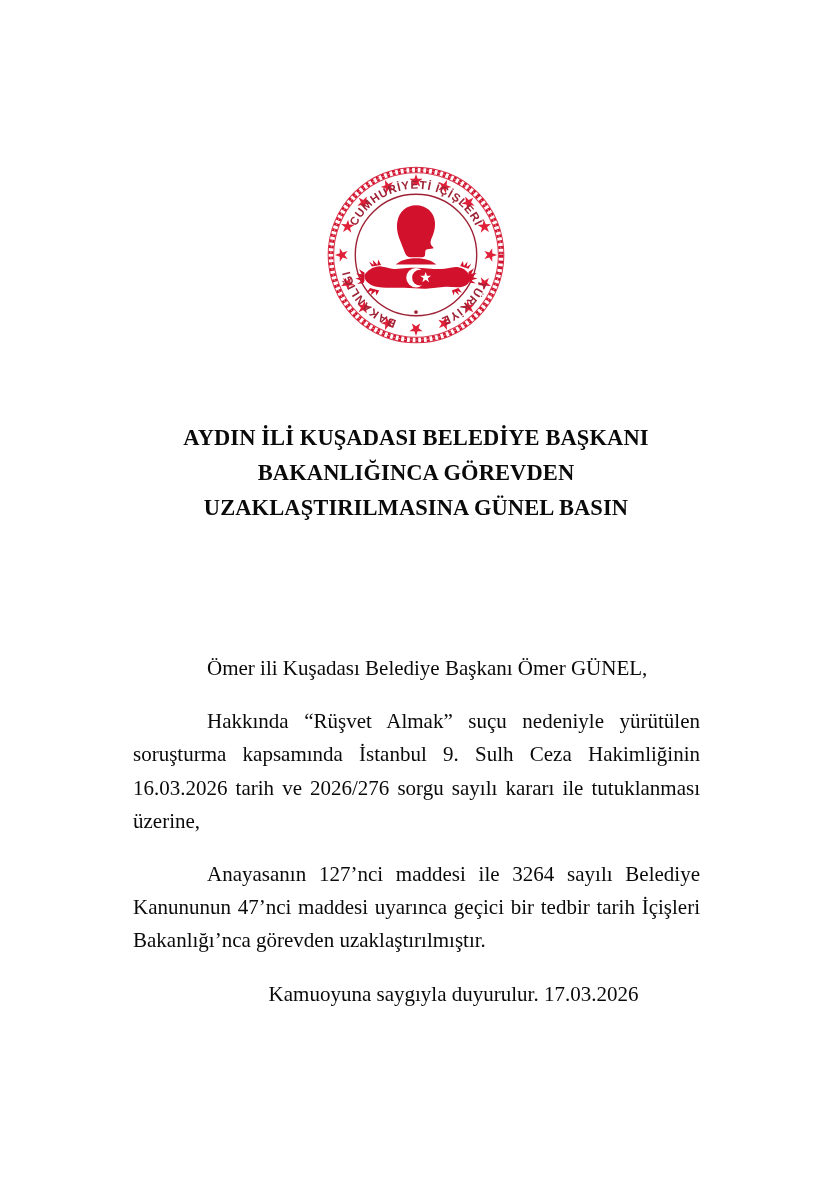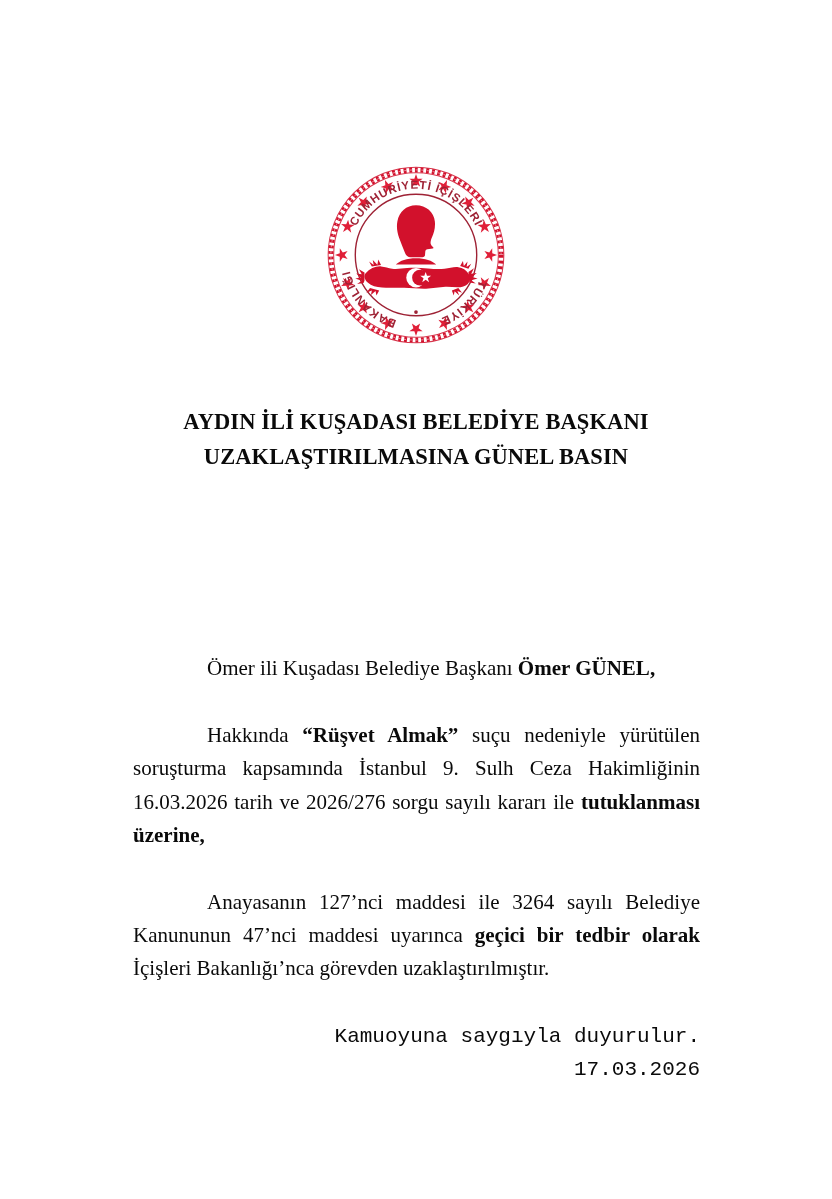--- a/index.html
+++ b/index.html
@@ -30,21 +30,21 @@
   #emblem-svg {
     display: block;
     width: 184px;
     height: 184px;
   }
 
   
   #doc-title {
     position: absolute;
     left: 116px;
-    top: 404px;
+    top: 420px;
     width: 600px;
     text-align: center;
     font-weight: bold;
     font-size: 22.5px;
     line-height: 35px;
     letter-spacing: 0.1px;
   }
   #doc-title .tline {
     display: block;
     white-space: nowrap;
@@ -59,29 +59,28 @@
     font-size: 21px;
     line-height: 33.2px;
   }
   .para {
     margin: 0;
     text-align: justify;
     text-justify: inter-word;
     text-indent: 74px;
   }
   .para.last {
-    text-align: right;
+    text-align: center;
     text-indent: 74px;
-    font-family: Liberation Mono, monospace;
   }
   .para + .para {
-    margin-top: 34px;
+    margin-top: 20px;
   }
   .para b {
-    font-weight: bold;
+    font-weight: normal;
   }
 </style>
 </head>
 <body>
 
 <div id="emblem-wrap">
   <svg id="emblem-svg" viewBox="0 0 200 200">
     <defs>
 
       <path id="arcUpper" d="M 100,100 m -72,0 a 72,72 0 0 1 144,0" fill="none"></path>
@@ -225,32 +224,33 @@
 
       <g fill="#ffffff" transform="translate(110.5,124.6) scale(0.82)">
         <use href="#starSym"></use>
       </g>
     </g>
   </svg>
 </div>
 
 <div id="doc-title">
   <span class="tline">AYDIN İLİ KUŞADASI BELEDİYE BAŞKANI</span>
+  <span class="tline">BAKANLIĞINCA GÖREVDEN</span>
   <span class="tline">UZAKLAŞTIRILMASINA GÜNEL BASIN</span>
 </div>
 
 <div id="body-text">
 
   <p class="para">
     <span>Ömer ili Kuşadası Belediye Başkanı </span><b>Ömer GÜNEL,</b>
   </p>
 
   <p class="para">
     <span>Hakkında </span><b>“Rüşvet Almak”</b><span> suçu nedeniyle yürütülen soruşturma kapsamında İstanbul 9. Sulh Ceza Hakimliğinin 16.03.2026 tarih ve 2026/276 sorgu sayılı kararı ile </span><b>tutuklanması üzerine,</b>
   </p>
 
   <p class="para">
-    <span>Anayasanın 127’nci maddesi ile 3264 sayılı Belediye Kanununun 47’nci maddesi uyarınca </span><b>geçici bir tedbir olarak</b><span> İçişleri Bakanlığı’nca görevden uzaklaştırılmıştır.</span>
+    <span>Anayasanın 127’nci maddesi ile 3264 sayılı Belediye Kanununun 47’nci maddesi uyarınca </span><b>geçici bir tedbir tarih</b><span> İçişleri Bakanlığı’nca görevden uzaklaştırılmıştır.</span>
   </p>
 
   <p class="para last">Kamuoyuna saygıyla duyurulur. 17.03.2026</p>
 
 </div>
 
 </body></html>

